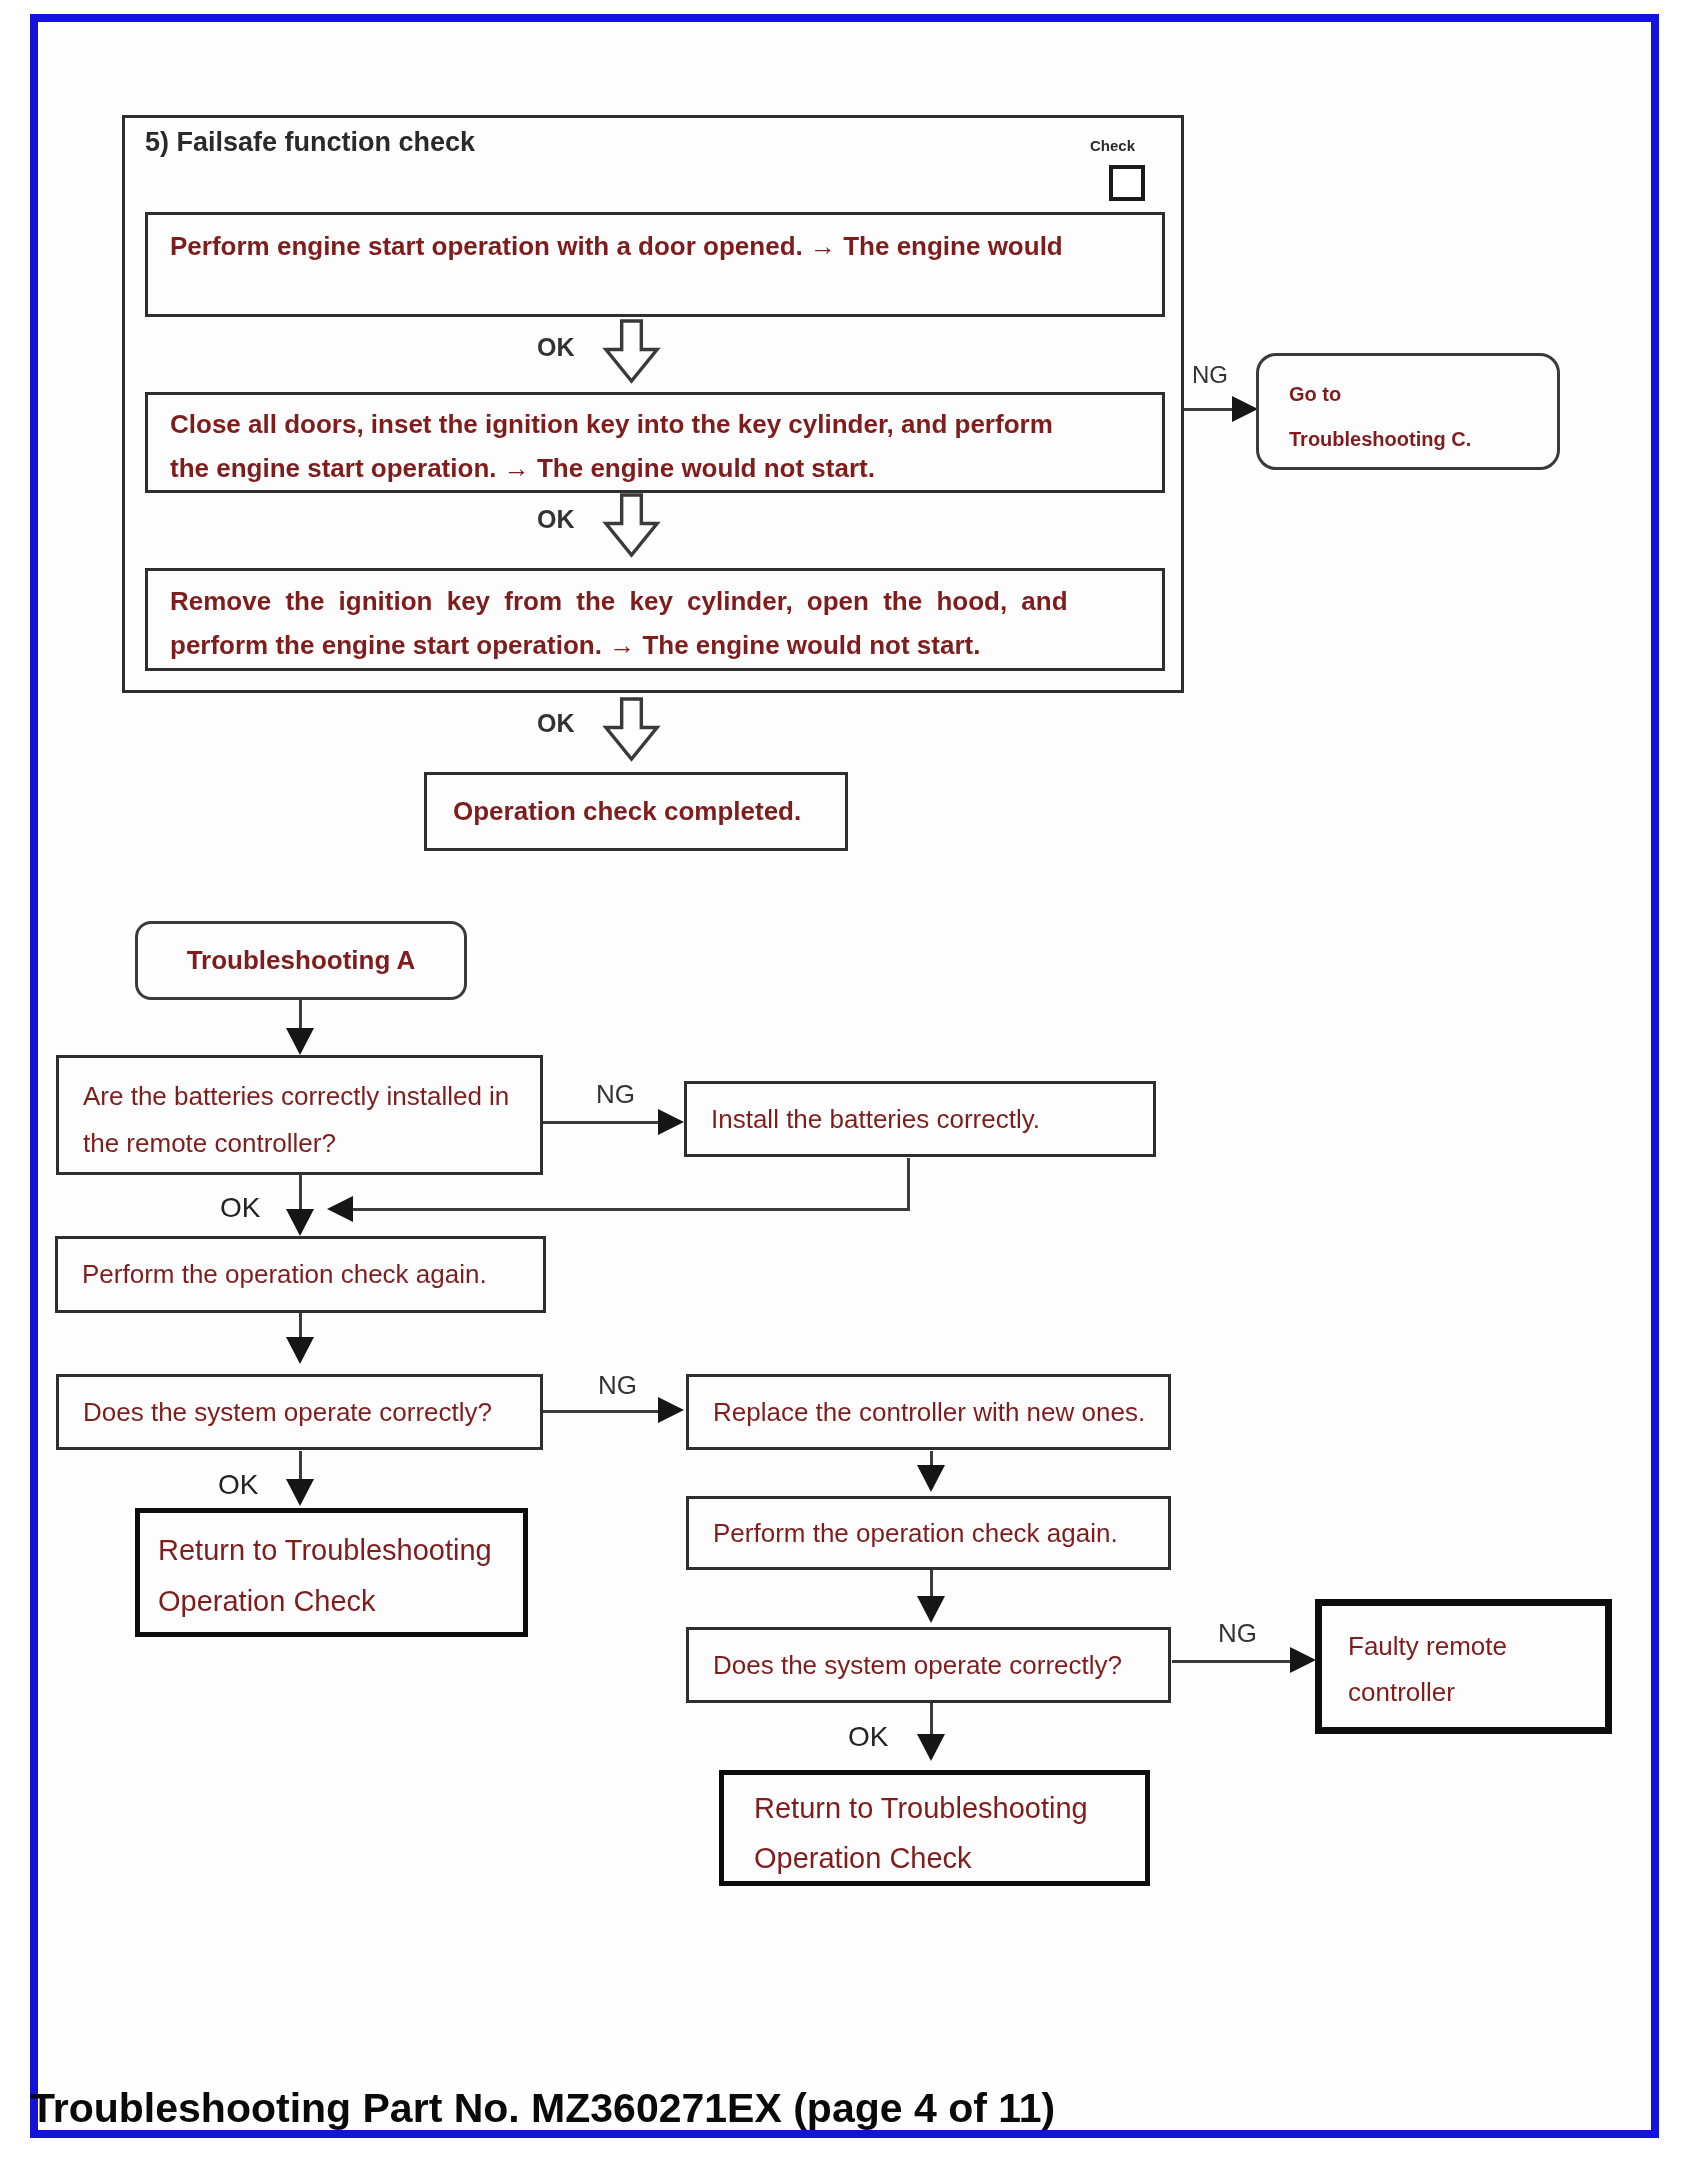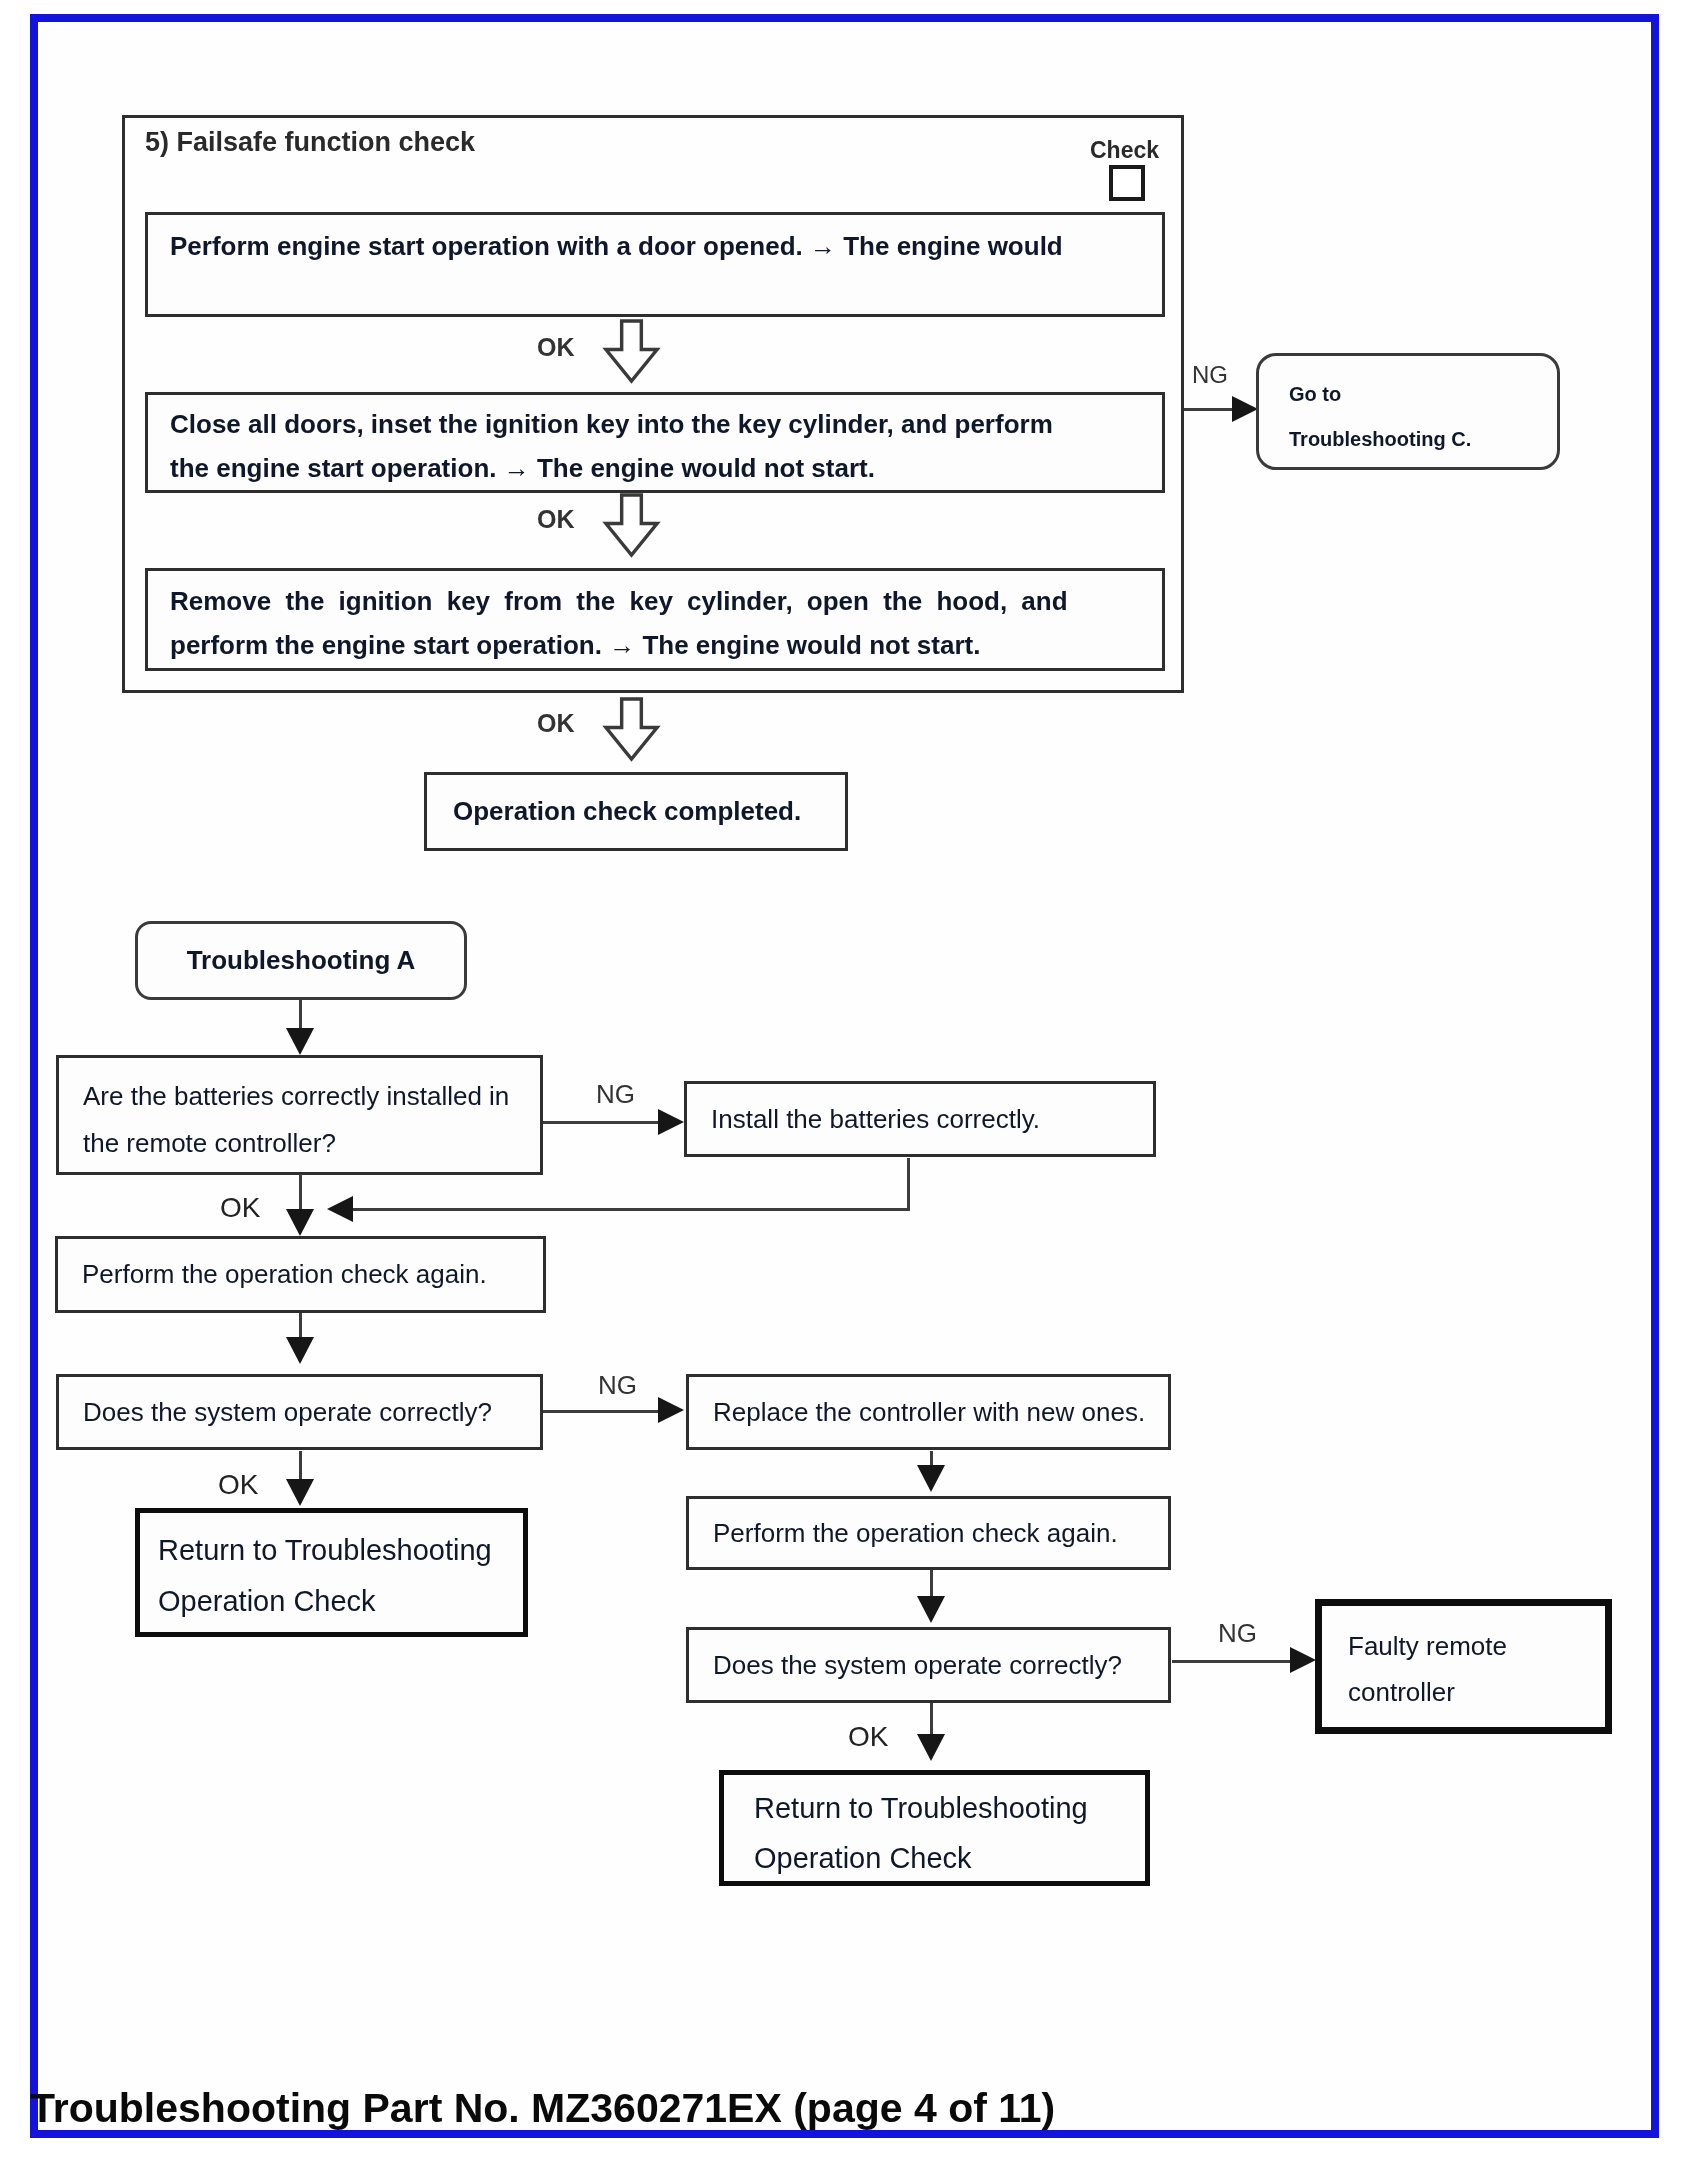--- a/index.html
+++ b/index.html
@@ -6,40 +6,40 @@
   .page{
     position:relative;width:1684px;height:2179px;background:#ffffff;overflow:hidden;
     font-family:"Liberation Sans","DejaVu Sans",sans-serif;color:#232323;
   }
   .frame{
     position:absolute;left:30px;top:14px;width:1629px;height:2124px;
     border:8px solid #1313dc;box-sizing:border-box;background:#fefefe;
   }
   .box{
     position:absolute;border:3px solid #2e2e2e;background:#fdfdfd;
-    box-sizing:border-box;font-size:26px;color:#0f172a;line-height:44px;
+    box-sizing:border-box;font-size:26px;color:#7f1d1d;line-height:44px;
   }
   .ln{display:block;white-space:nowrap;}
   .semibold{font-weight:600;}
   .bold{font-weight:700;}
   .justify{word-spacing:7px;}
   .rounded{border-radius:20px;border-color:#3a3a3a;}
   .thick{border-width:5px;border-color:#0d0d0d;}
   .xthick{border-width:7px;border-color:#0d0d0d;}
   .vline{position:absolute;width:3px;background:#3c3c3c;}
   .hline{position:absolute;height:3px;background:#3c3c3c;}
   .head-down{position:absolute;width:0;height:0;border-left:14px solid transparent;border-right:14px solid transparent;border-top:27px solid #161616;}
   .head-right{position:absolute;width:0;height:0;border-top:13px solid transparent;border-bottom:13px solid transparent;border-left:26px solid #161616;}
   .head-left{position:absolute;width:0;height:0;border-top:13px solid transparent;border-bottom:13px solid transparent;border-right:26px solid #161616;}
   .oklabel-top{position:absolute;font-size:25px;font-weight:700;color:#333;}
   .oklabel{position:absolute;font-size:28px;font-weight:400;color:#222;}
   .nglabel{position:absolute;font-size:26px;font-weight:400;color:#333;}
   .hollow-arrow{position:absolute;}
   .title{position:absolute;font-size:27px;font-weight:700;color:#2a2a2a;}
-  .check-label{position:absolute;font-size:23px;font-weight:700;color:#2a2a2a;}
+  .check-label{position:absolute;font-size:15px;font-weight:700;color:#2a2a2a;}
   .checkbox{position:absolute;width:36px;height:36px;border:4px solid #1a1a1a;box-sizing:border-box;background:#fff;}
   .caption{position:absolute;left:30px;top:2085px;font-size:41px;font-weight:700;color:#0a0a0a;white-space:nowrap;}
 </style>
 </head>
 <body>
 
 <div class="page">
   <div class="frame">
 
     <div class="box" style="left:84px;top:93px;width:1062px;height:578px;background:transparent;"></div>

